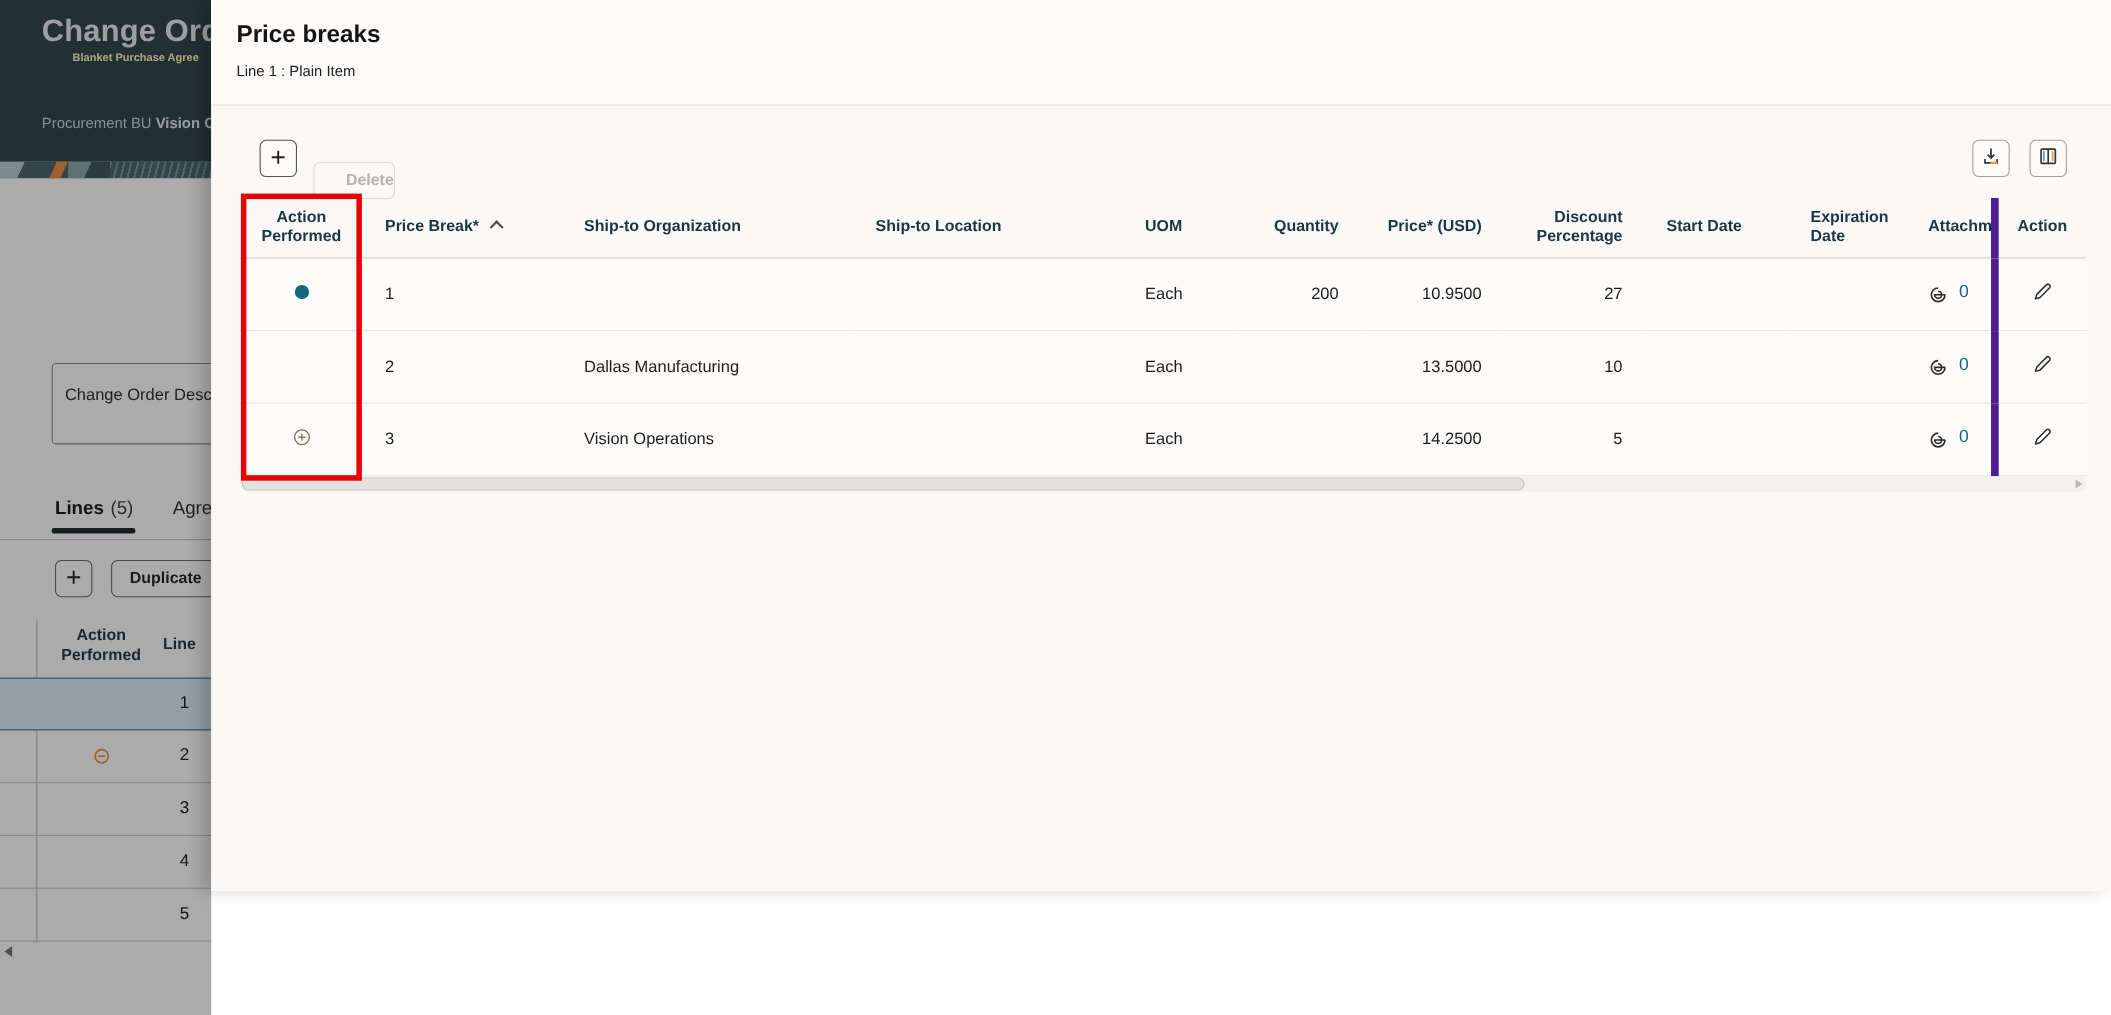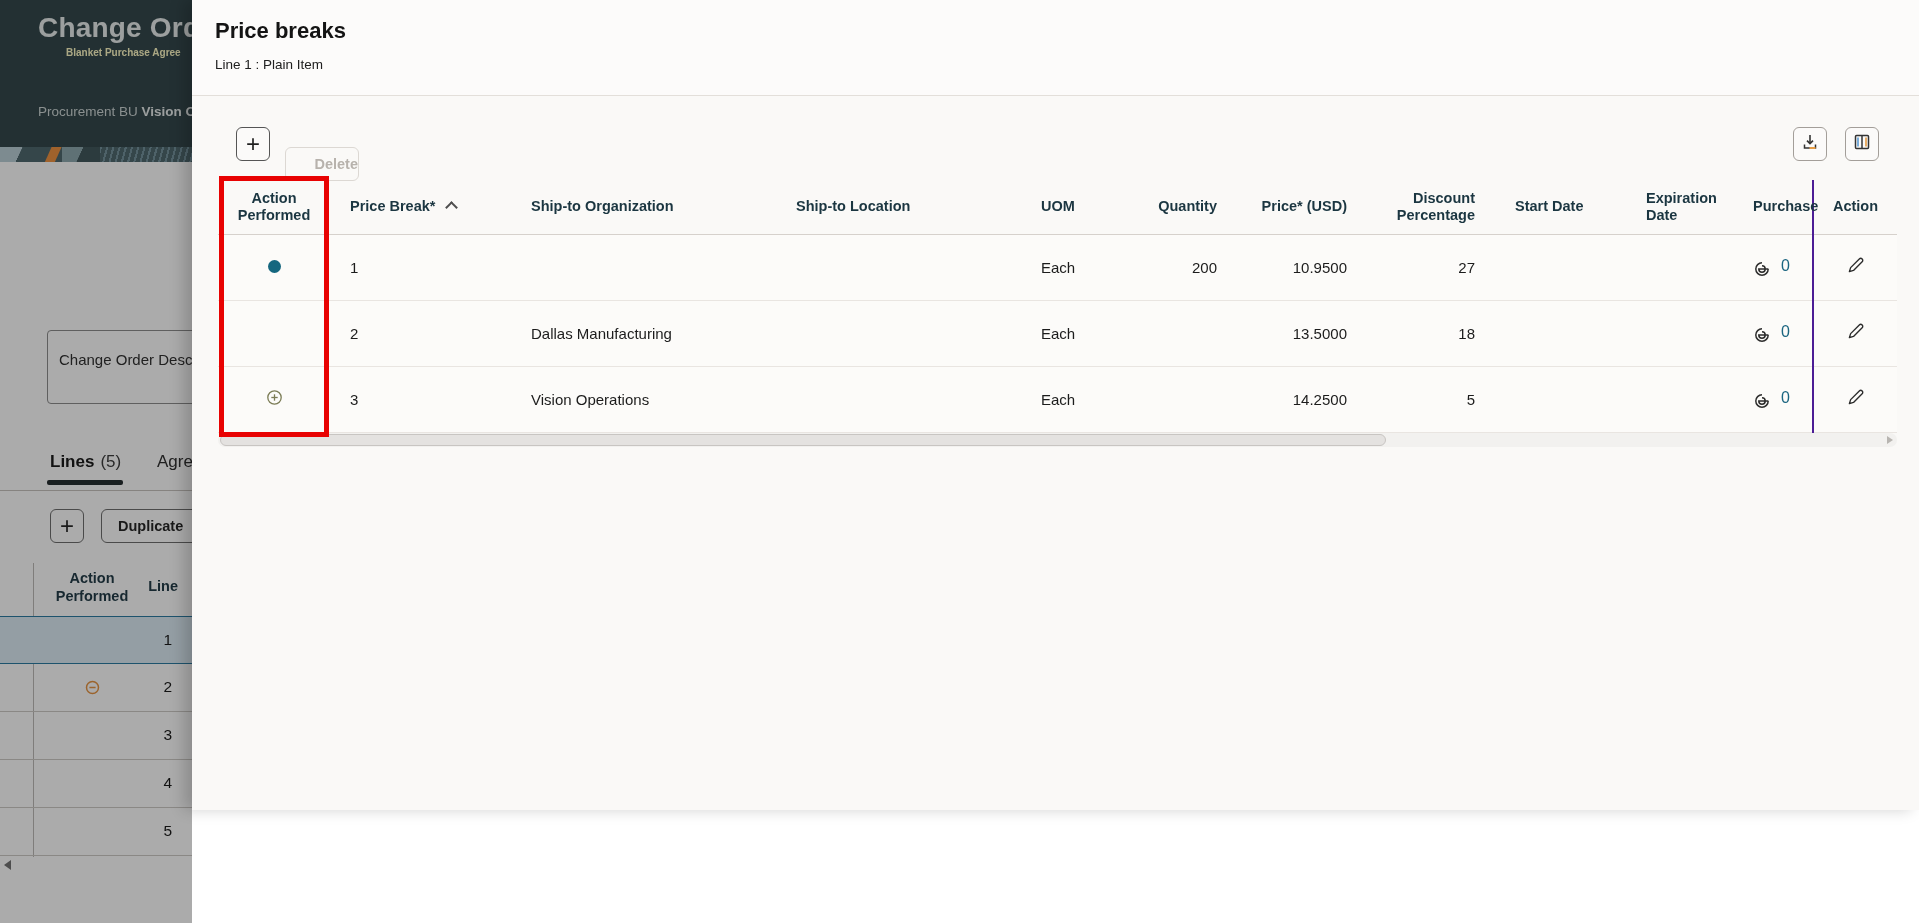--- a/index.html
+++ b/index.html
@@ -62,21 +62,21 @@
   .icon-btn.cols { left:1653px; }
 
   
   #pb-table { position:absolute; left:26px; top:180px; width:1679px; border-collapse:collapse; table-layout:fixed; }
   #pb-table th { height:54px; vertical-align:middle; font-size:14.5px; font-weight:bold; color:#1b3641; line-height:17px; }
   #pb-table td { height:66px; vertical-align:middle; font-size:15px; color:#1c1c1c; background:#fcfbf9; border-bottom:1px solid #e9e5e1; }
   #pb-table th { border-bottom:1px solid #d6d1cc; }
   .al { text-align:left; padding-left:20px; }
   .ar { text-align:right; padding-right:20px; }
   .ac { text-align:center; }
-  .col-action-l { border-left:2px solid #4c1d95; }
+  .col-action-l { border-left:7px solid #4c1d95; }
   tr.sel td { background:#e3f1f8; border-bottom:2px solid #2079a2; }
   .sort-caret { display:inline-block; width:9px; height:9px; border-left:2px solid #4e4e4e; border-top:2px solid #4e4e4e;
     transform:rotate(45deg); margin-left:12px; margin-bottom:-1px; }
   .dot { display:inline-block; width:13px; height:13px; border-radius:50%; background:#15677f; }
   .attach-link { color:#1b6580; font-size:16px; text-decoration:none; margin-left:10px; vertical-align:3px; }
   .clip-svg { vertical-align:-4px; }
   .red-rect { position:absolute; left:27px; top:176px; width:110px; height:261px; border:5px solid #e80202; z-index:30; pointer-events:none; }
 
   
   .hscroll-track { position:absolute; left:26px; top:433px; width:1679px; height:14px; background:#f2f1ef; border-radius:7px; }
@@ -200,21 +200,21 @@
           <span>Price Break*</span><span class="sort-caret"></span>
         </th>
         <th class="al">Ship-to Organization</th>
         <th class="al">Ship-to Location</th>
         <th class="al">UOM</th>
         <th class="ar">Quantity</th>
         <th class="ar">Price* (USD)</th>
         <th class="ar">Discount Percentage</th>
         <th class="al">Start Date</th>
         <th class="al">Expiration Date</th>
-        <th class="al">Purchase</th>
+        <th class="al">Attachm</th>
         <th class="ac col-action-l">Action</th>
       </tr>
     </thead>
     <tbody>
       <tr class="sel">
         <td class="ac"><span class="dot"></span></td>
         <td class="al">1</td>
         <td class="al"></td>
         <td class="al"></td>
         <td class="al">Each</td>
@@ -235,21 +235,21 @@
         </td>
       </tr>
       <tr>
         <td class="ac"></td>
         <td class="al">2</td>
         <td class="al">Dallas Manufacturing</td>
         <td class="al"></td>
         <td class="al">Each</td>
         <td class="ar"></td>
         <td class="ar">13.5000</td>
-        <td class="ar">18</td>
+        <td class="ar">10</td>
         <td class="al"></td>
         <td class="al"></td>
         <td class="al">
           <span><svg class="clip-svg" width="18" height="18" viewBox="0 0 18 18">
                 <path fill="none" stroke="#2d2d2d" stroke-width="1.5" d="M15.2 9 a6.2 6.2 0 1 1 -6.2 -6.2 M9 5.8 a3.2 3.2 0 1 1 -3.2 3.2 h9.6"></path>
               </svg></span><a class="attach-link" href="#">0</a>
         </td>
         <td class="ac col-action-l">
           <span><svg width="19" height="19" viewBox="0 0 18 18">
                 <path d="M3.2 14.8 L4.4 11 L12.6 2.8 a1.9 1.9 0 0 1 2.7 2.7 L7.1 13.7 Z" fill="none" stroke="#2c2c2c" stroke-width="1.3" stroke-linejoin="round"></path>

